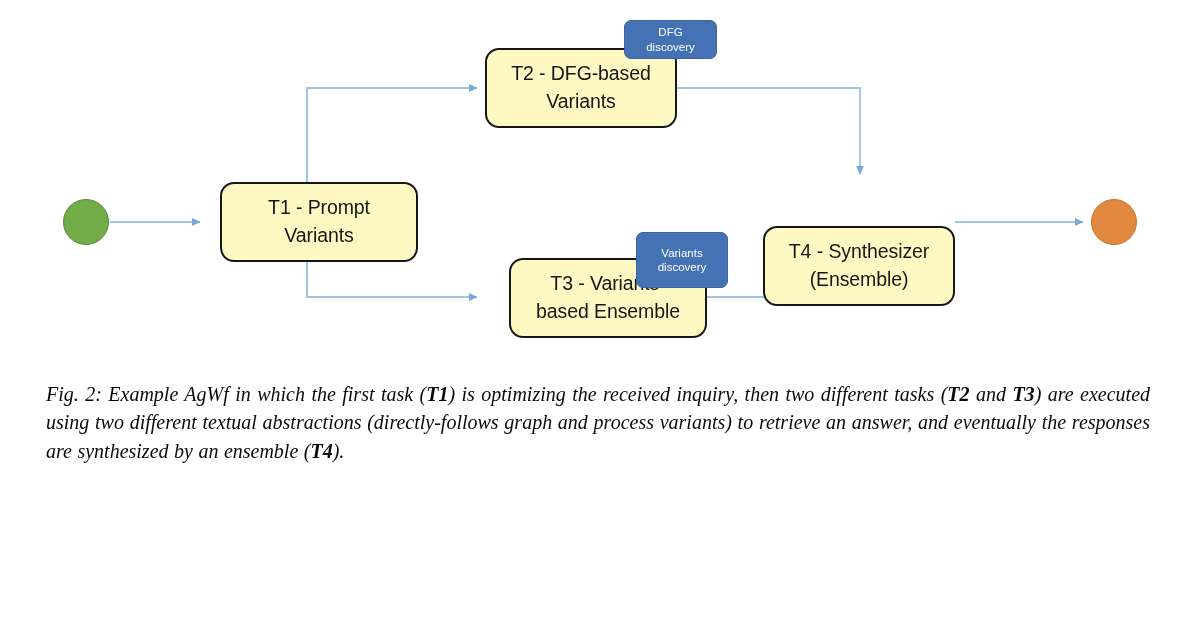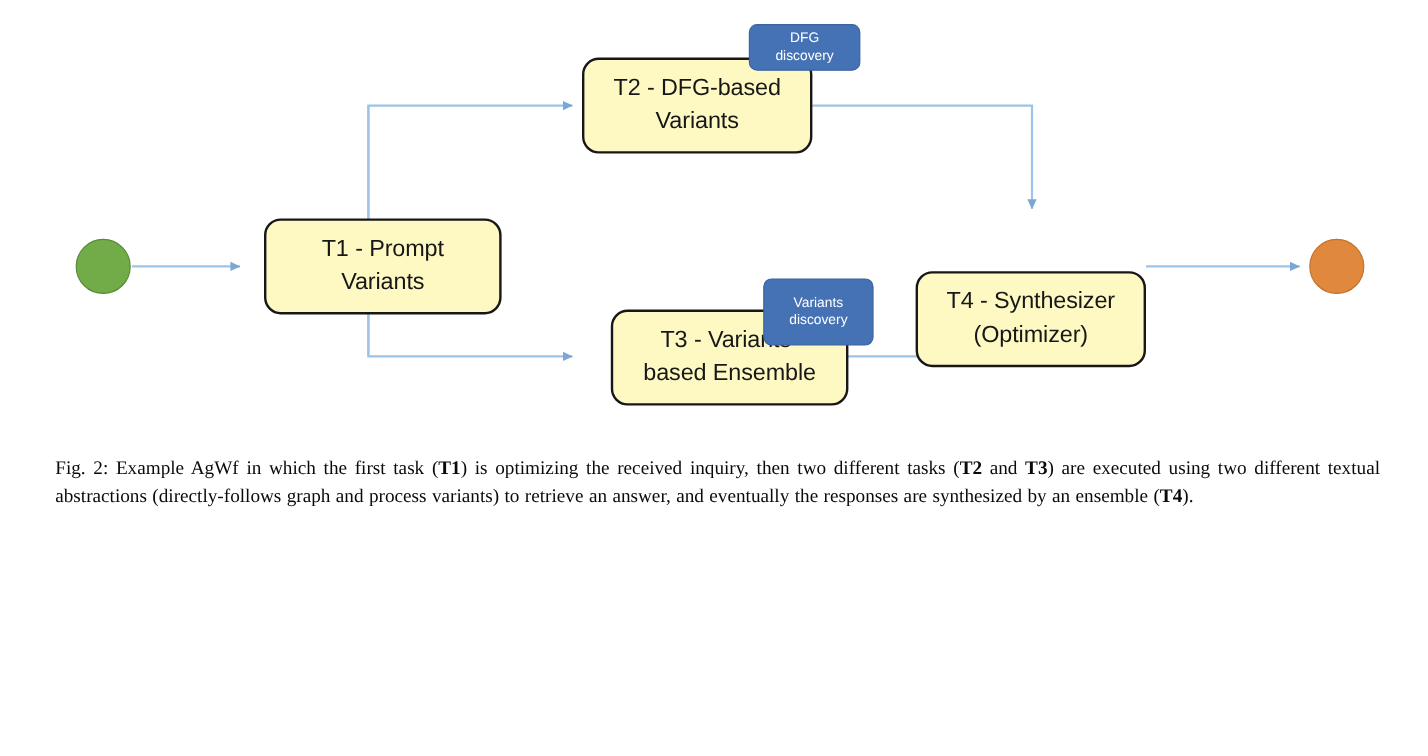--- a/index.html
+++ b/index.html
@@ -103,26 +103,27 @@
     border: 1.5px solid #C2732F;
   }
 
   
   #caption {
     position: absolute;
     left: 46px;
     top: 380px;
     width: 1104px;
     font-family: "Liberation Serif", "DejaVu Serif", serif;
-    font-size: 16px;
+    font-size: 20px;
     line-height: 1.42;
     color: #0a0a0a;
     text-align: justify;
     text-align-last: left;
     word-spacing: 0.5px;
+    font-style: italic;
   }
   #caption b { font-weight: 700; }
 </style>
 </head>
 <body>
 
 <div id="page">
 
   <div id="diagram">
 
@@ -171,21 +172,21 @@
     <div class="node" id="node-t3">
       <span>
         <span class="node-label">T3 - Variants-</span>
         <span class="node-label">based Ensemble</span>
       </span>
     </div>
 
     <div class="node" id="node-t4">
       <span>
         <span class="node-label">T4 - Synthesizer</span>
-        <span class="node-label">(Optimizer)</span>
+        <span class="node-label">(Ensemble)</span>
       </span>
     </div>
 
     <div class="badge" id="badge-dfg">
       <span>
         <span class="badge-label">DFG</span>
         <span class="badge-label">discovery</span>
       </span>
     </div>
 

